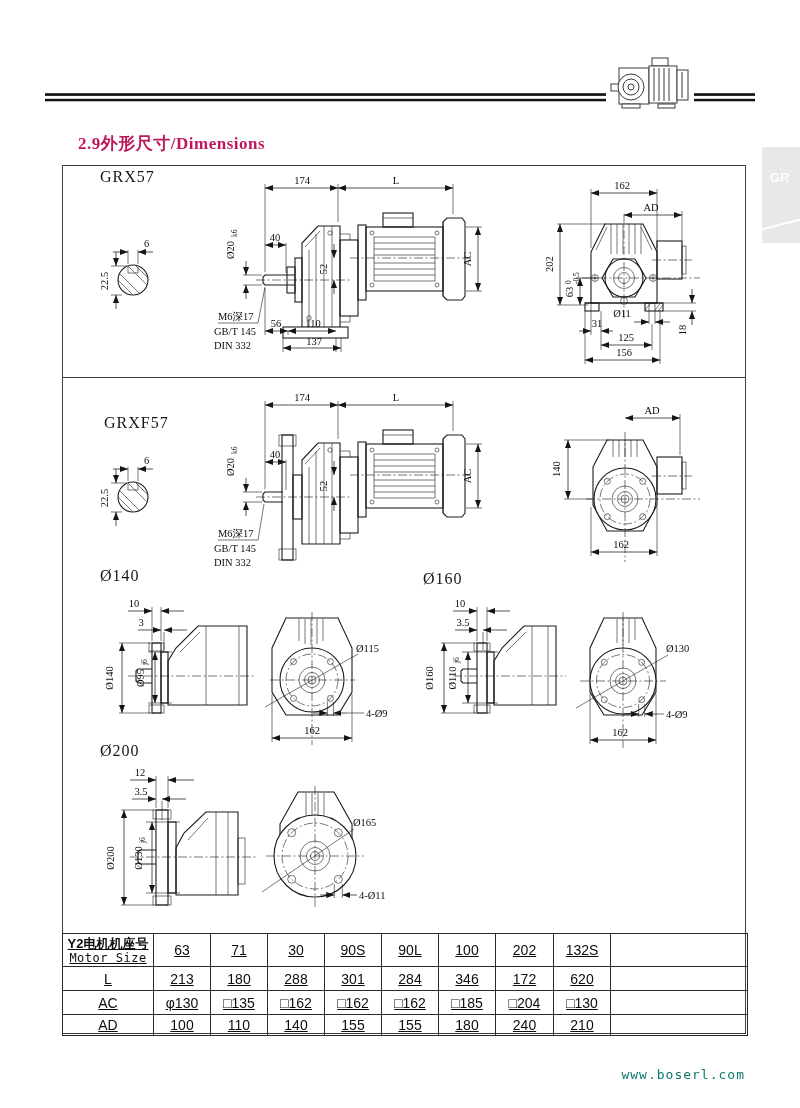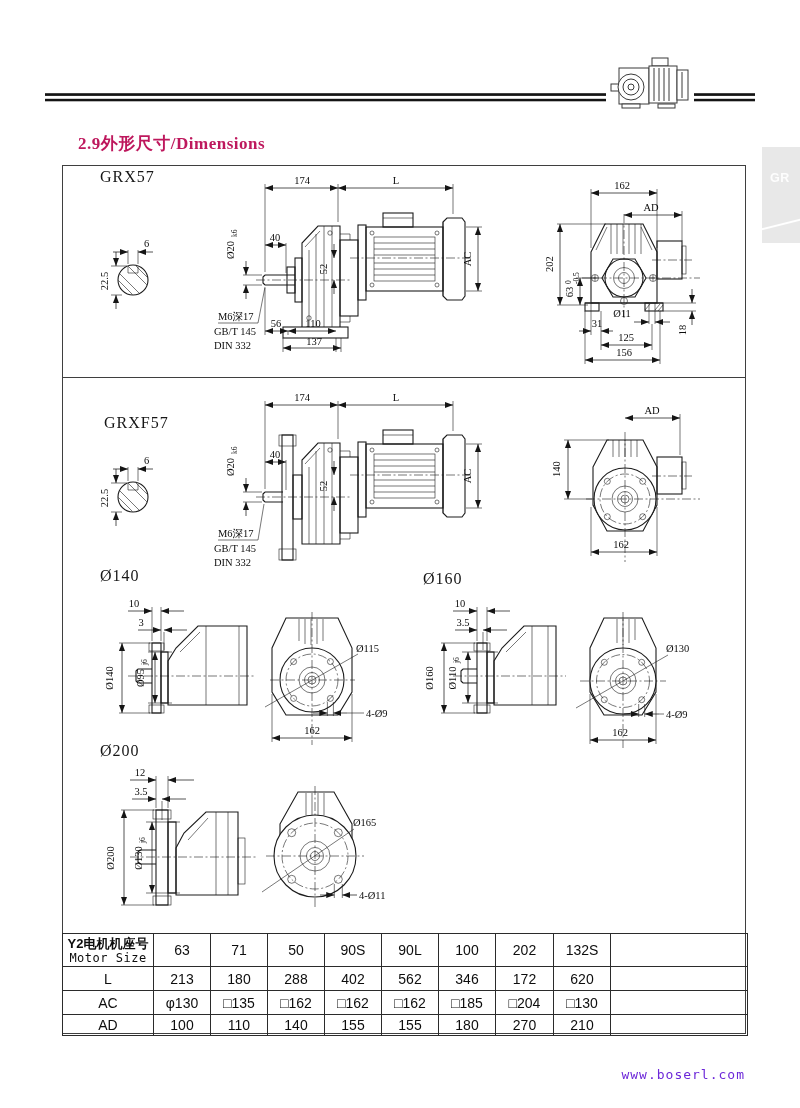--- a/index.html
+++ b/index.html
@@ -17,25 +17,25 @@
   .dim{stroke:#1c1c1c;stroke-width:.75;fill:none;}
   .ext{stroke:#1c1c1c;stroke-width:.6;fill:none;}
   .dt{font:10.5px "Liberation Serif",serif;fill:#0d0d0d;}
   .dts{font:7.5px "Liberation Serif",serif;fill:#0d0d0d;}
   .rule{fill:#141414;}
   .gr-tab{position:absolute;left:762px;top:147px;width:38px;height:96px;background:#e8e8e8;box-sizing:border-box;}
   .gr-tab span{position:absolute;left:8px;top:24px;font:bold 12.5px "Liberation Sans",sans-serif;color:#fdfdfd;letter-spacing:.5px;}
   .gr-tab .diag{position:absolute;left:-2px;top:76px;width:46px;height:1.6px;background:#fff;transform:rotate(-14deg);}
   table.dims{position:absolute;left:62px;top:933px;width:685px;border-collapse:collapse;table-layout:fixed;}
   table.dims td{border:1.5px solid #2b2b2b;text-align:center;vertical-align:middle;padding:0;
-                font:14px "Liberation Sans",sans-serif;color:#0d0d0d;}
+                font:14px "Liberation Sans",sans-serif;color:#0d0d0d;text-decoration:underline;}
   td.lab{font:13px "DejaVu Sans Mono",monospace;}
   .hz{font:600 13px "Liberation Sans",sans-serif;display:block;line-height:15px;}
   .he{font:12px "DejaVu Sans Mono",monospace;display:block;line-height:14px;letter-spacing:.5px;}
-  .site{position:absolute;right:55px;top:1067px;font:13px "DejaVu Sans Mono",monospace;letter-spacing:1px;color:#6d28d9;}
+  .site{position:absolute;right:55px;top:1067px;font:13px "DejaVu Sans Mono",monospace;letter-spacing:1px;color:#0f766e;}
 </style>
 </head>
 <body>
 
 <div class="page">
 
   <div class="box"></div>
   <div class="sep"></div>
 
   <svg width="800" height="1108" viewBox="0 0 800 1108">
@@ -595,35 +595,35 @@
         <col style="width:137px">
     </colgroup>
     <tbody>
         <tr style="height:33px">
       <td>
         <span class="hz">Y2电机机座号</span>
         <span class="he">Motor Size</span>
       </td>
       <td>63</td>
       <td>71</td>
-      <td>50</td>
+      <td>30</td>
       <td>90S</td>
       <td>90L</td>
       <td>100</td>
       <td>202</td>
       <td>132S</td>
       <td></td>
     </tr>
     <tr style="height:24px">
       <td class="lab">L</td>
       <td>213</td>
       <td>180</td>
       <td>288</td>
-      <td>402</td>
-      <td>562</td>
+      <td>301</td>
+      <td>284</td>
       <td>346</td>
       <td>172</td>
       <td>620</td>
       <td></td>
     </tr>
     <tr style="height:24px">
       <td class="lab">AC</td>
       <td>φ130</td>
       <td>□135</td>
       <td>□162</td>
@@ -635,21 +635,21 @@
       <td></td>
     </tr>
     <tr style="height:21px">
       <td class="lab">AD</td>
       <td>100</td>
       <td>110</td>
       <td>140</td>
       <td>155</td>
       <td>155</td>
       <td>180</td>
-      <td>270</td>
+      <td>240</td>
       <td>210</td>
       <td></td>
     </tr>
   </tbody>
     </table>
 
   <div class="site">www.boserl.com</div>
 </div>
 
 </body></html>

